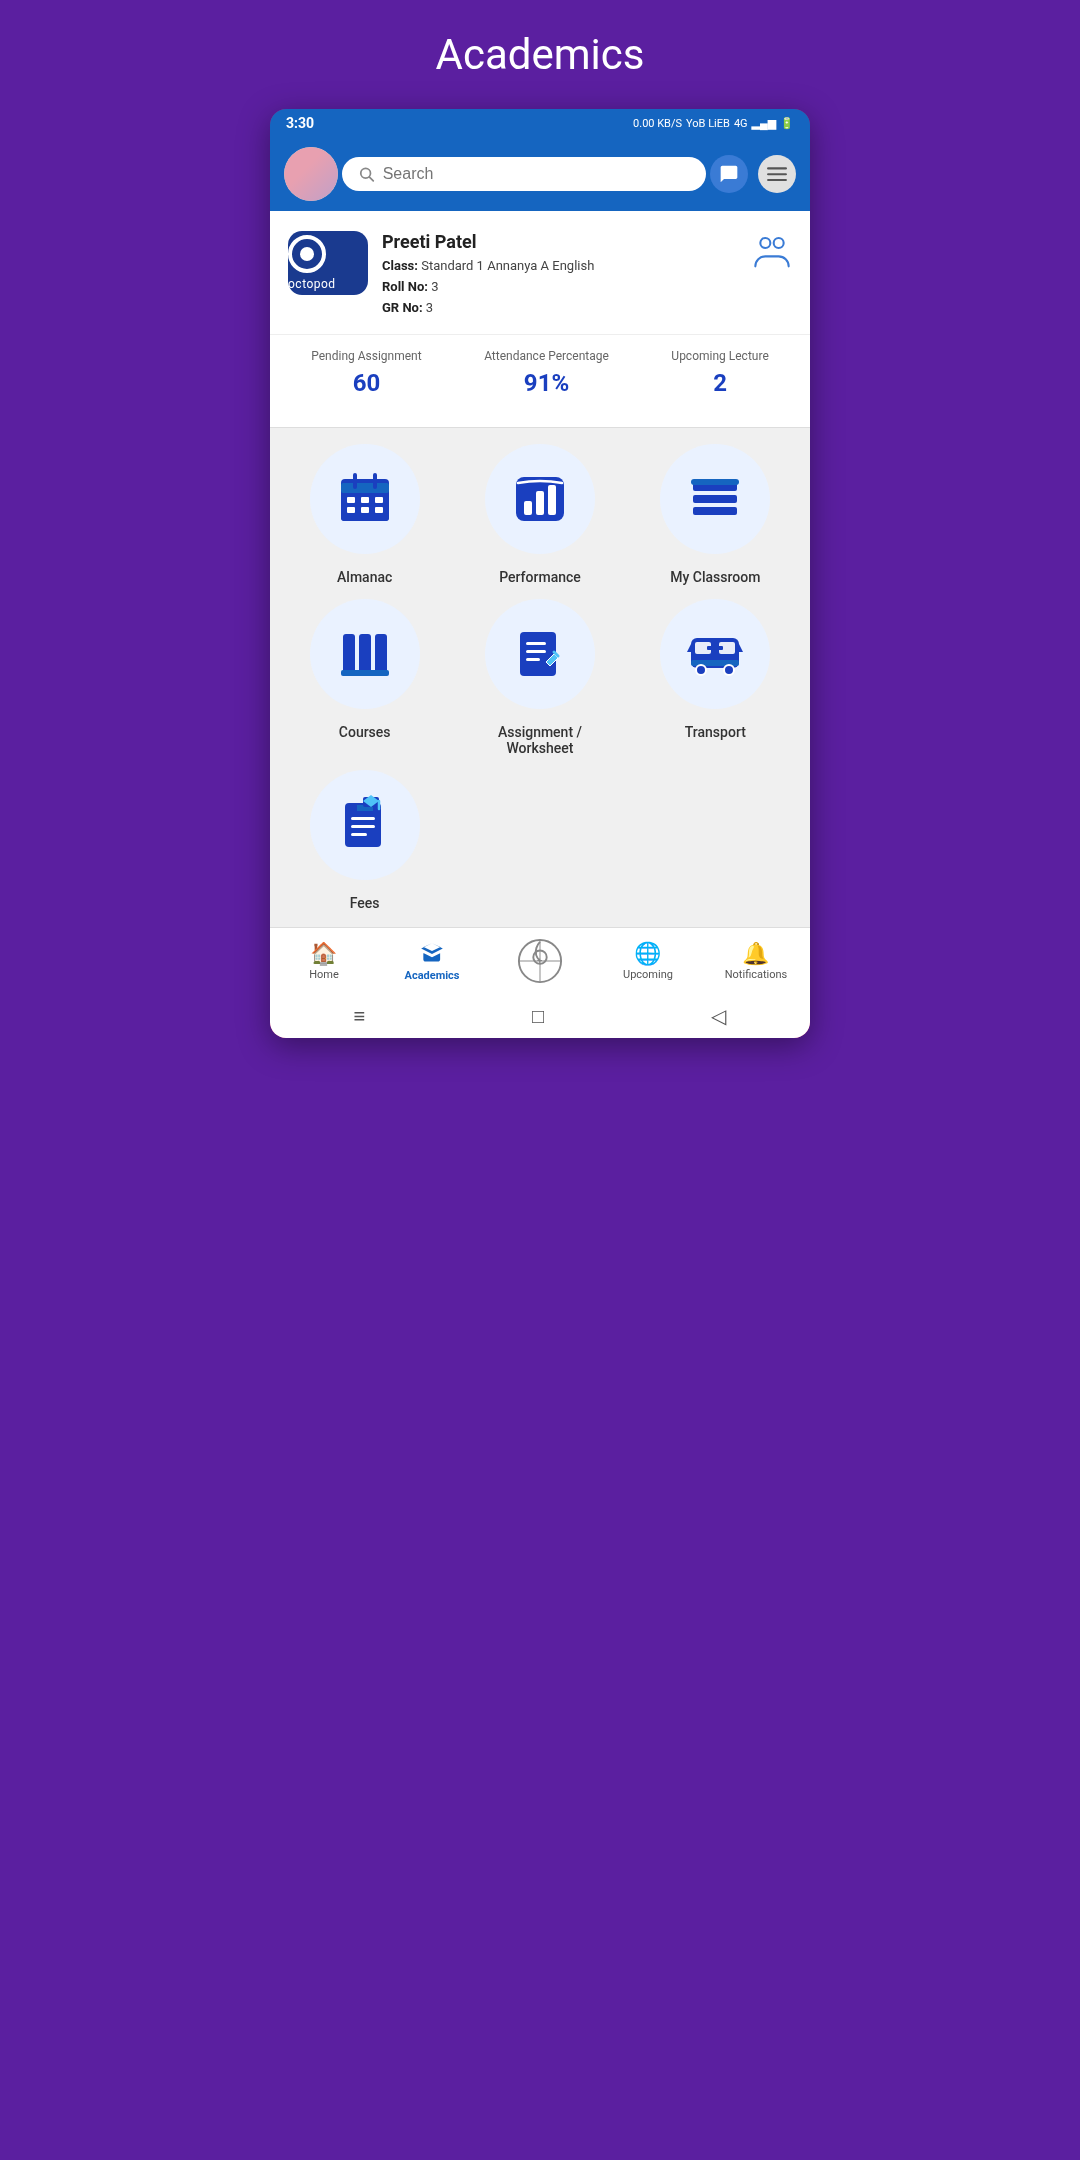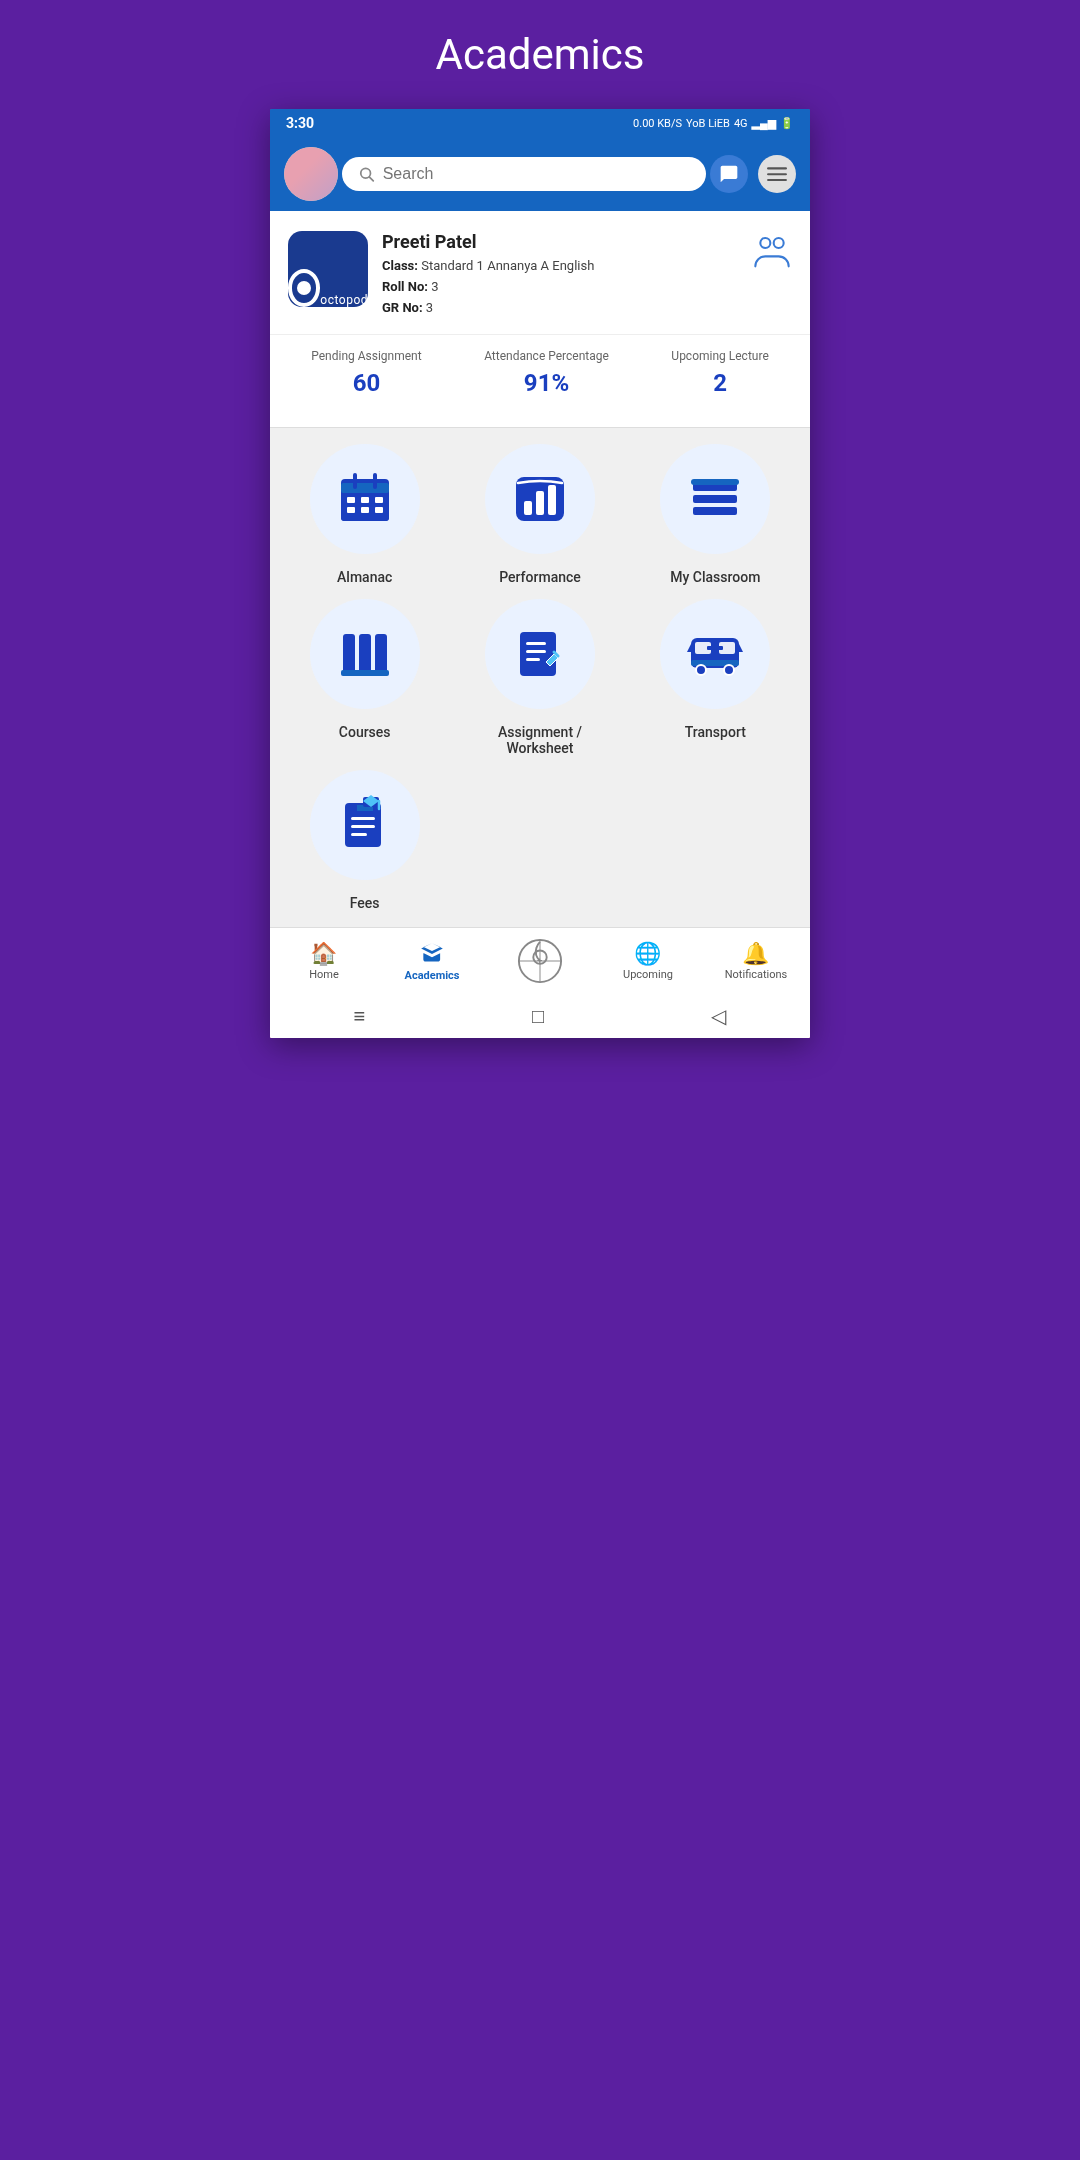--- a/index.html
+++ b/index.html
@@ -16,21 +16,21 @@
     .page-title {
       color: white;
       font-size: 42px;
       font-weight: 400;
       margin-bottom: 30px;
       text-align: center;
     }
     .phone-frame {
       width: 540px;
       background: #be185d;
-      border-radius: 1px;
+      border-radius: 16px;
       overflow: hidden;
       box-shadow: 0 8px 32px rgba(0,0,0,0.4);
     }
     
     .status-bar {
       background: #1565c0;
       display: flex;
       justify-content: space-between;
       align-items: center;
       padding: 6px 16px;
@@ -104,26 +104,26 @@
     .profile-card {
       background: white;
       margin: 0;
       padding: 20px 18px 16px;
       display: flex;
       align-items: flex-start;
       gap: 14px;
     }
     .octopod-logo {
       width: 80px;
-      height: 76px;
+      height: 64px;
       background: #1a3a8f;
       border-radius: 14px;
       display: flex;
-      flex-direction: row;
-      align-items: flex-end;
+      flex-direction: column;
+      align-items: flex-start;
       justify-content: center;
       color: white;
       font-size: 11px;
       flex-shrink: 0;
     }
     .octopod-logo .circle-icon {
       width: 38px;
       height: 38px;
       border: 4px solid white;
       border-radius: 50%;

